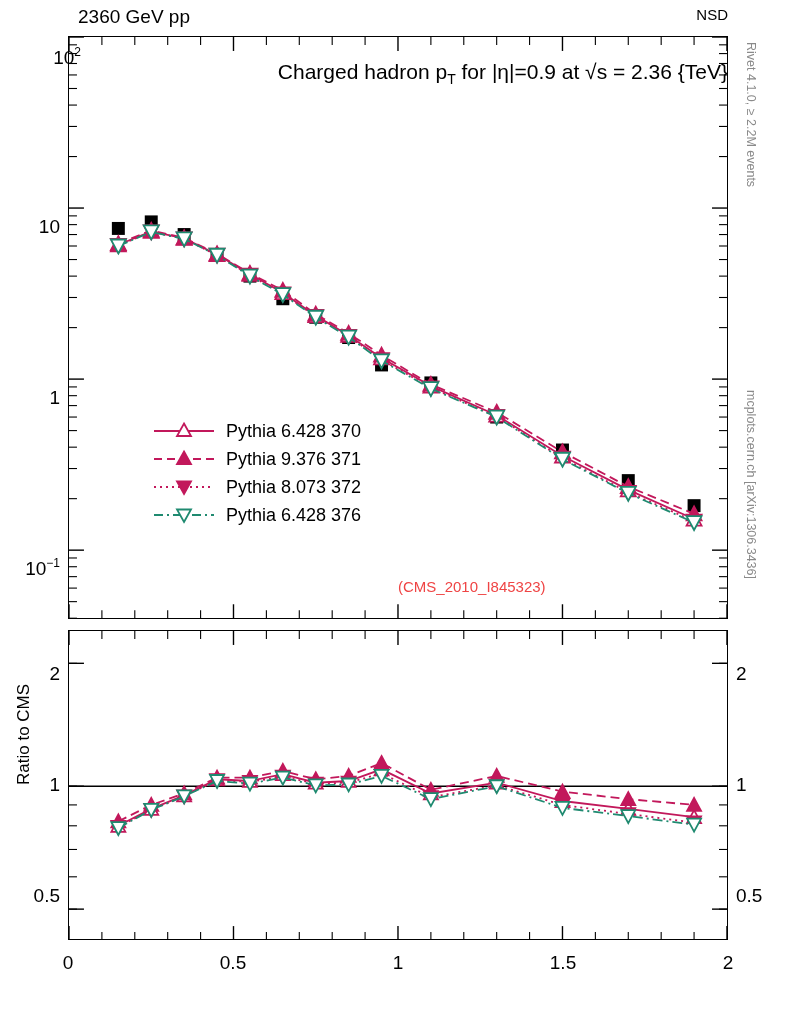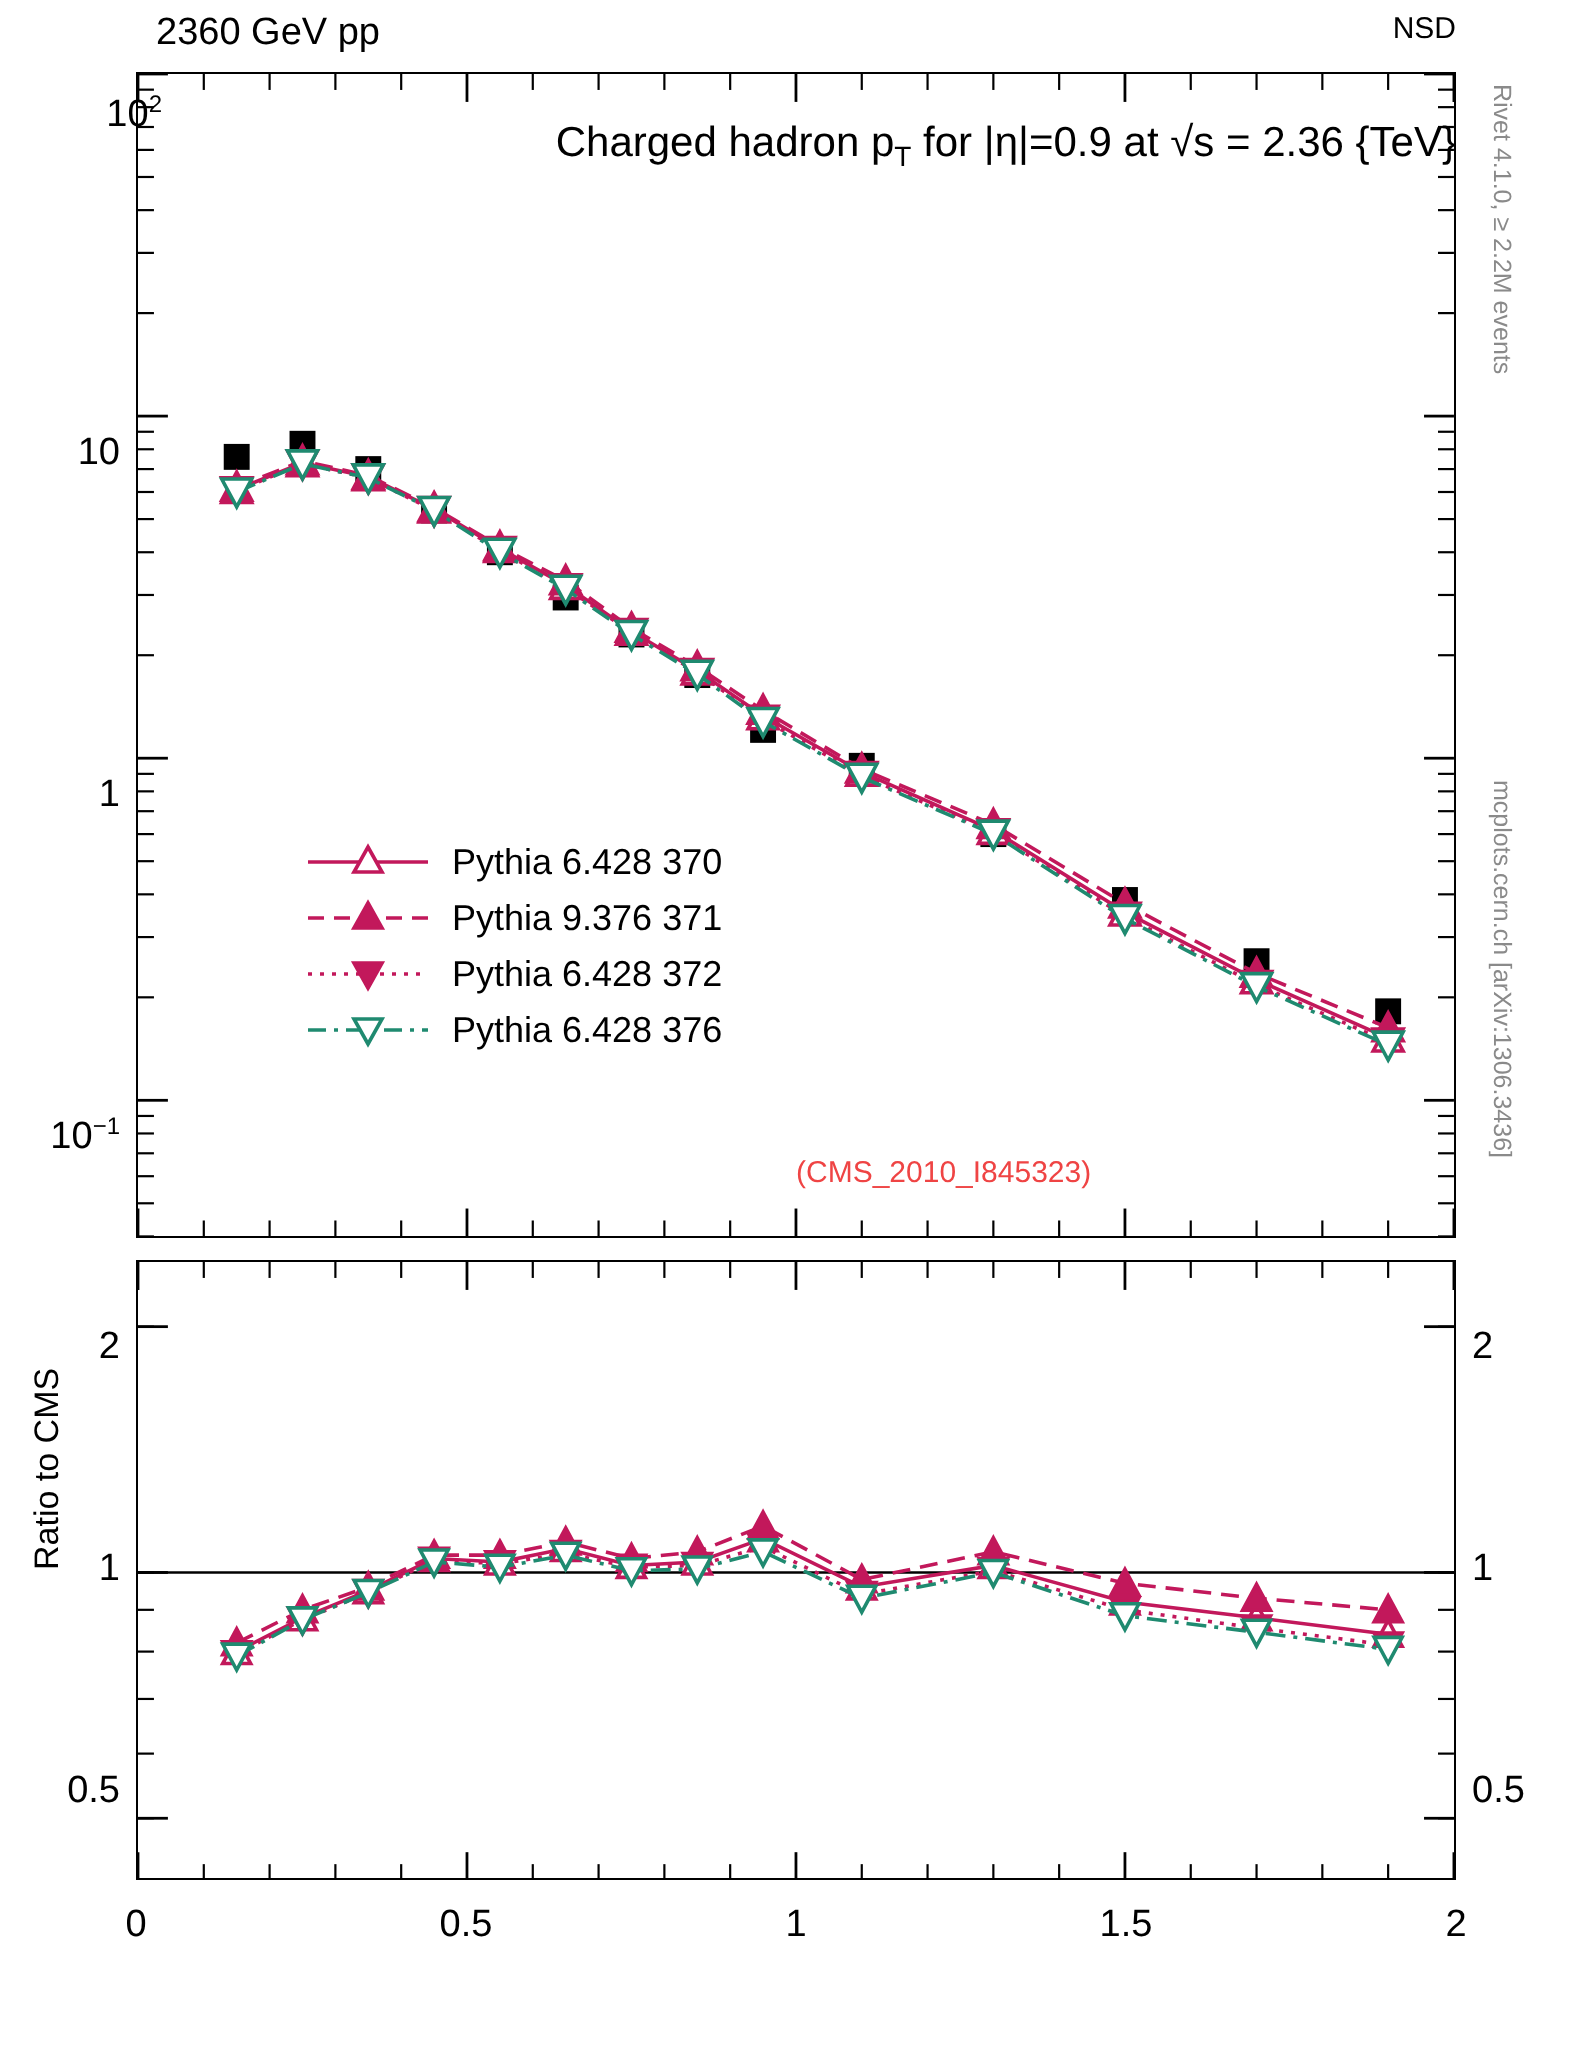--- a/index.html
+++ b/index.html
@@ -354,21 +354,21 @@
       </span>
       <span class="leg-label">Pythia 9.376 371</span>
     </div>
     <div class="leg-row">
       <span class="leg-mark">
         <svg width="64" height="28" viewBox="0 0 64 28">
           <line x1="2" y1="14" x2="62" y2="14" stroke="#c2185b" stroke-width="1.8" stroke-dasharray="2,4"></line>
           <polygon points="32,21 39,8.5 25,8.5" fill="#c2185b" stroke="#c2185b" stroke-width="1.8"></polygon>
         </svg>
       </span>
-      <span class="leg-label">Pythia 6.428 372</span>
+      <span class="leg-label">Pythia 8.073 372</span>
     </div>
     <div class="leg-row">
       <span class="leg-mark">
         <svg width="64" height="28" viewBox="0 0 64 28">
           <line x1="2" y1="14" x2="62" y2="14" stroke="#1f8a70" stroke-width="1.8" stroke-dasharray="9,4,2,4"></line>
           <polygon points="32,21 39,8.5 25,8.5" fill="#ffffff" stroke="#1f8a70" stroke-width="1.8"></polygon>
         </svg>
       </span>
       <span class="leg-label">Pythia 6.428 376</span>
     </div>

